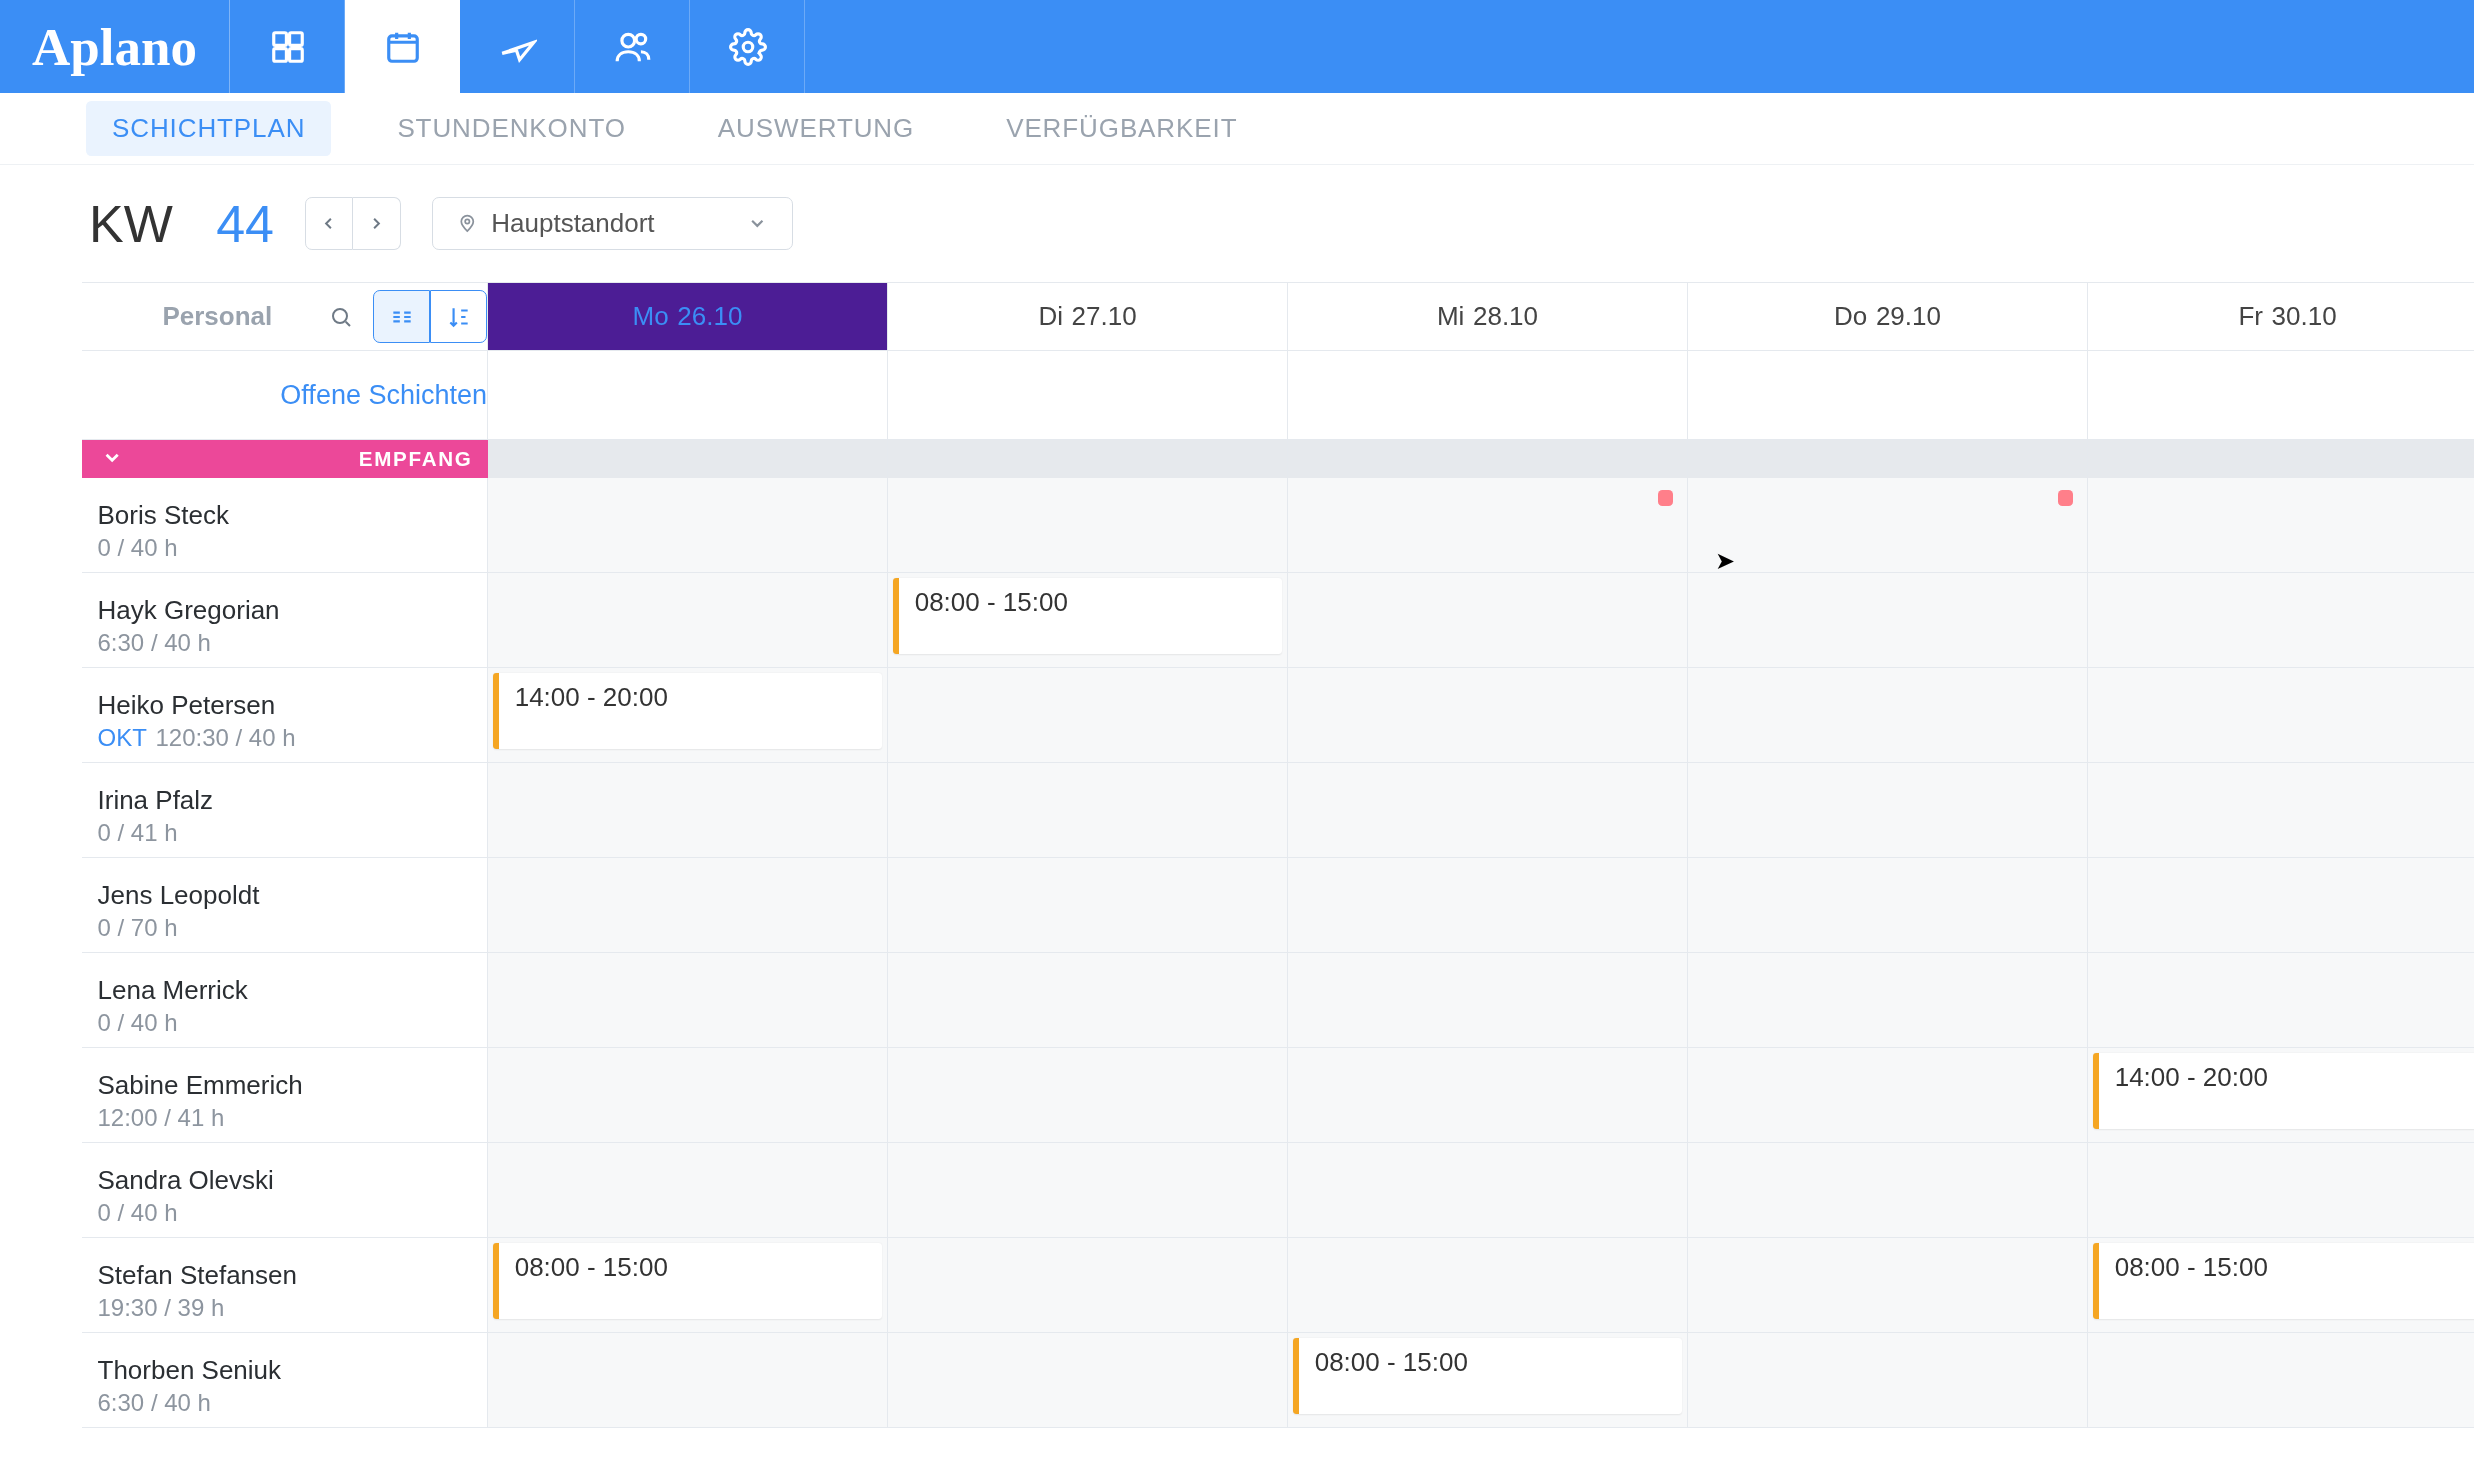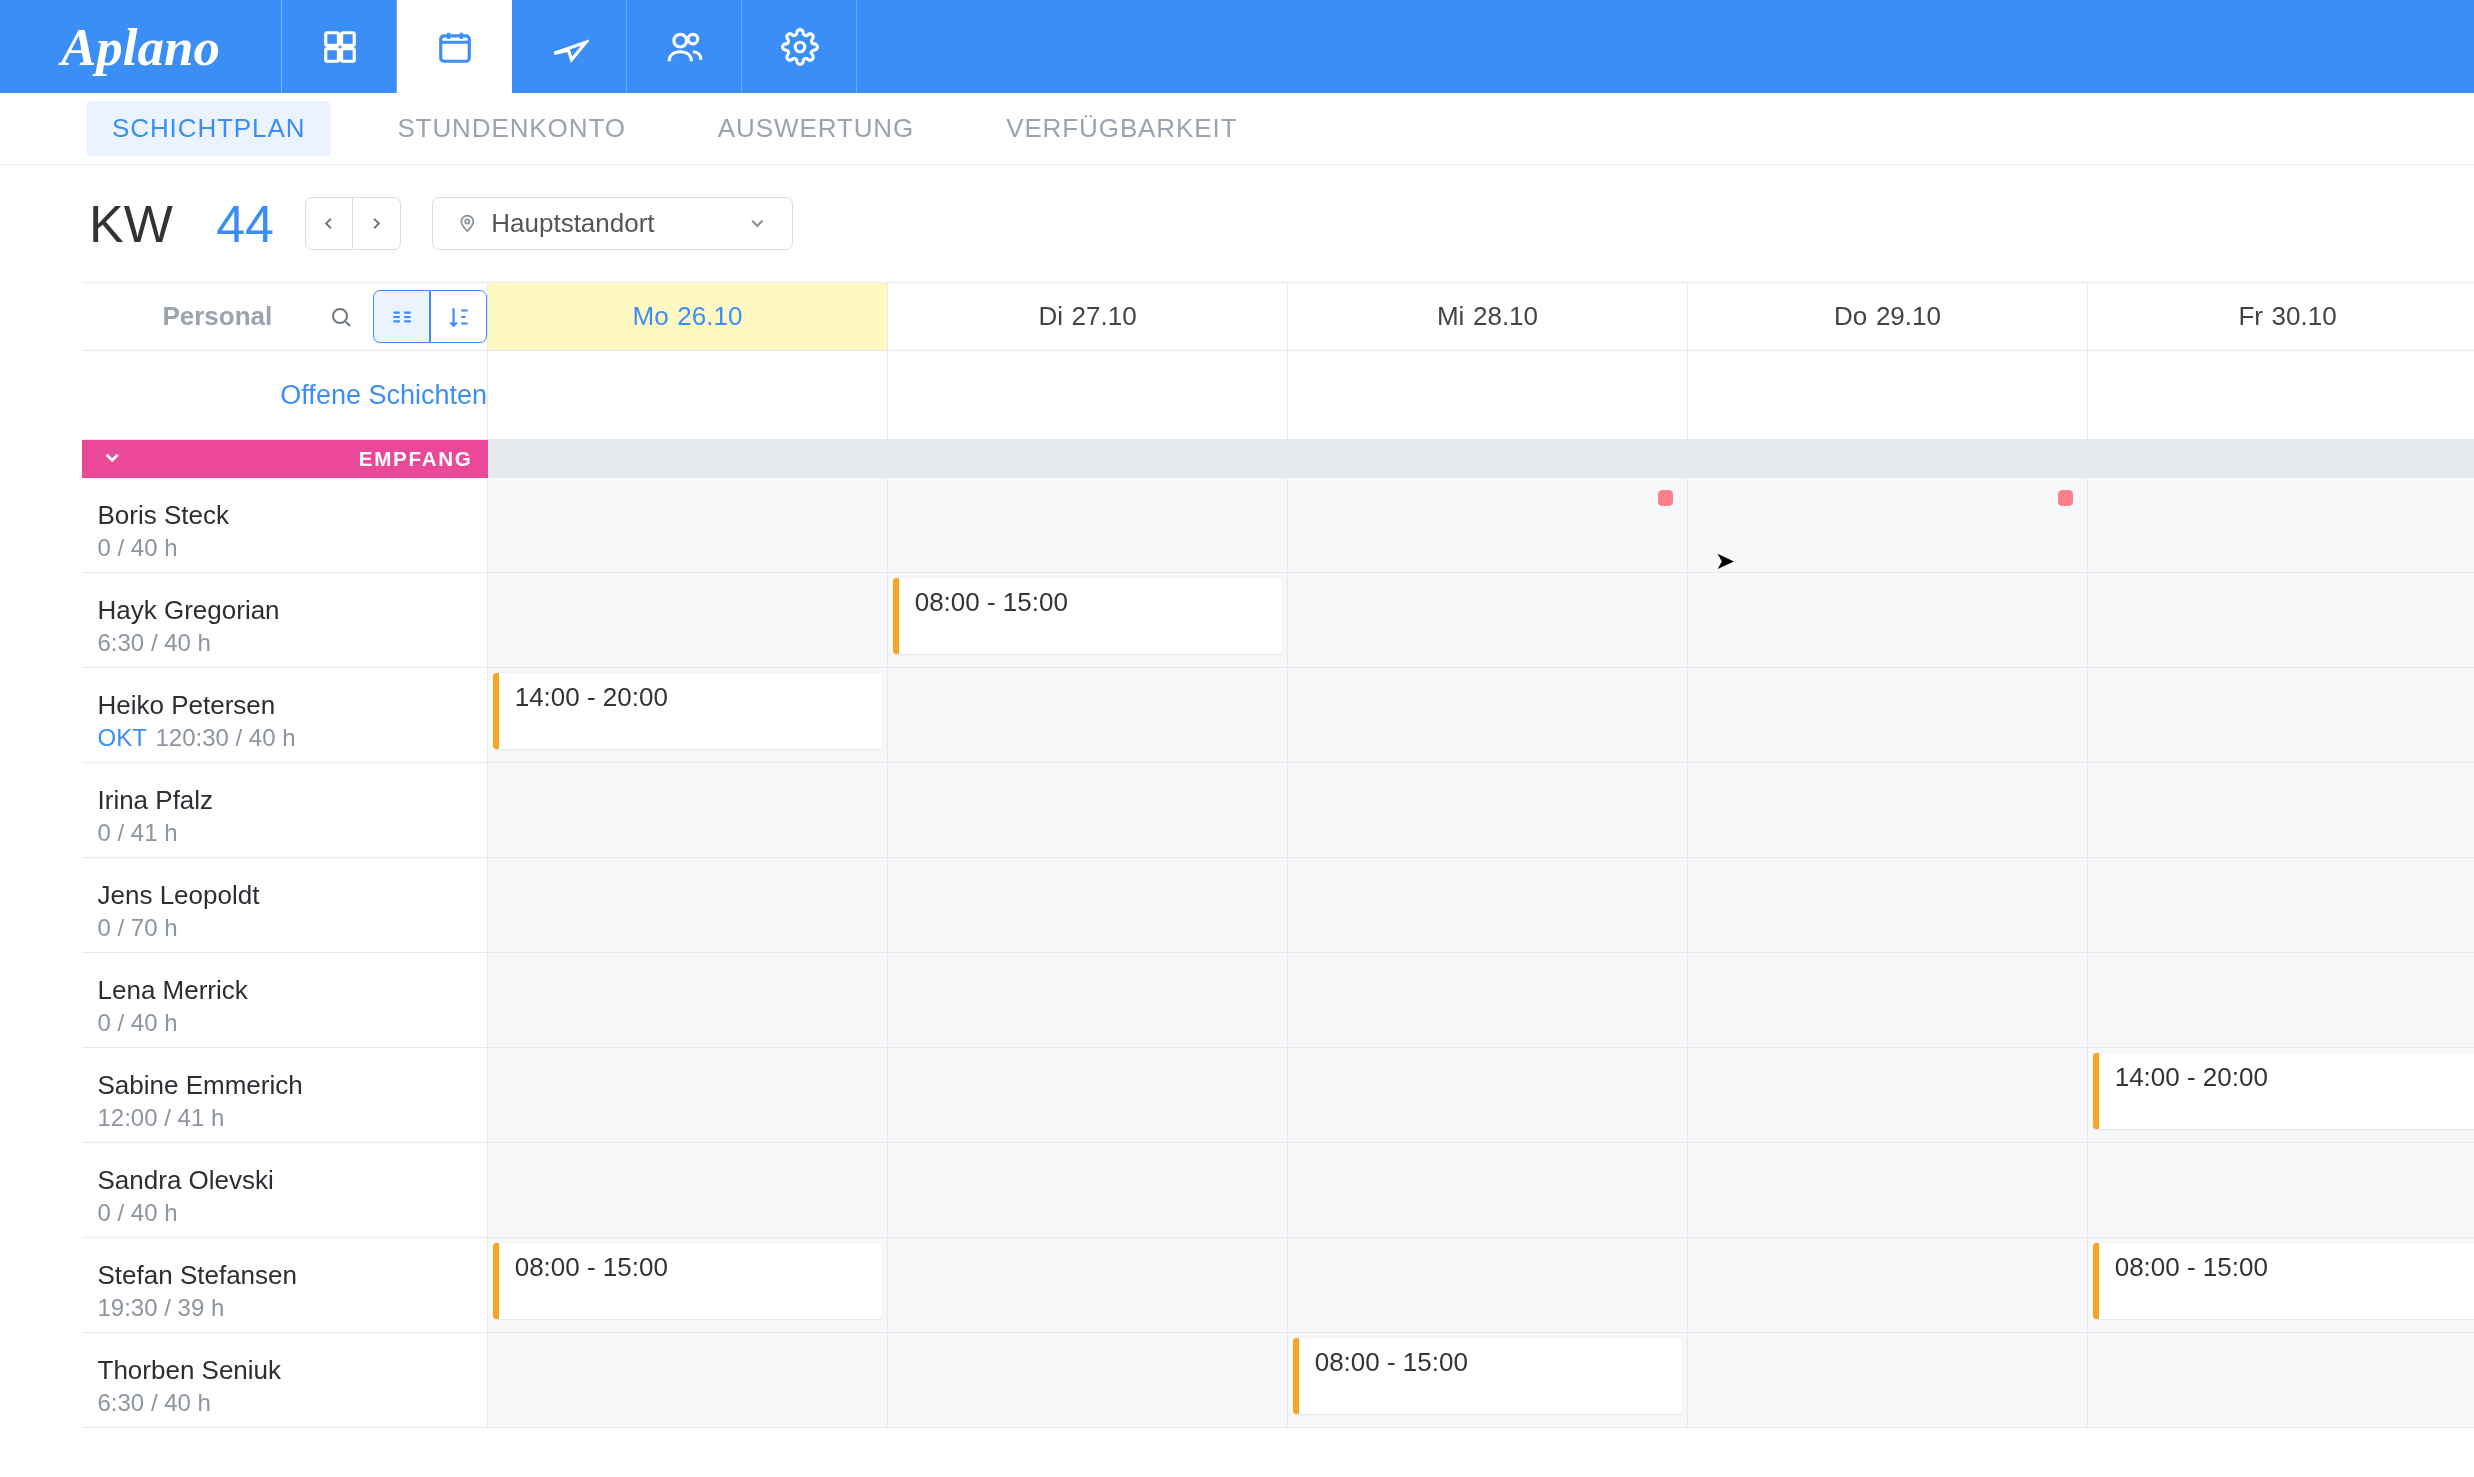--- a/index.html
+++ b/index.html
@@ -8,27 +8,26 @@
 
   
   .topbar {
     height: 93px;
     background: #3b8ef5;
     display:flex;
     align-items:stretch;
     color:#fff;
   }
   .logo {
-    width: 282px;
+    width: 230px;
     display:flex;
     align-items:center;
     justify-content:center;
     font-family: "Brush Script MT", cursive;
     font-size: 53px;
-    font-style: italic;
     font-weight: 600;
     border-right: 0.9px solid rgba(255,255,255,.35);
   }
   .topicon {
     width: 115px;
     display:flex;
     align-items:center;
     justify-content:center;
     border-right: 0.9px solid rgba(255,255,255,.25);
     border-left: 0.9px solid rgba(255,255,255,0);
@@ -131,21 +130,21 @@
   th.dayhead{
     height:69px;
     border:0.9px solid #e5e9ee;
     border-left:none;
     text-align:center;
     font-size:26px;
     font-weight:500;
     color:#444;
   }
   th.dayhead .wd{margin-right:8.6px;}
-  th.dayhead.active{background:#fef9c3;color:#3b8ef5;}
+  th.dayhead.active{background:#4c1d95;color:#3b8ef5;}
 
   
   td.open-cell{
     height:89px;
     border-right:0.9px solid #e5e9ee;
     border-bottom:0.9px solid #e5e9ee;
     color:#3b8ef5;
     font-size:27px;
     padding-left:20.6px;
     vertical-align:middle;

